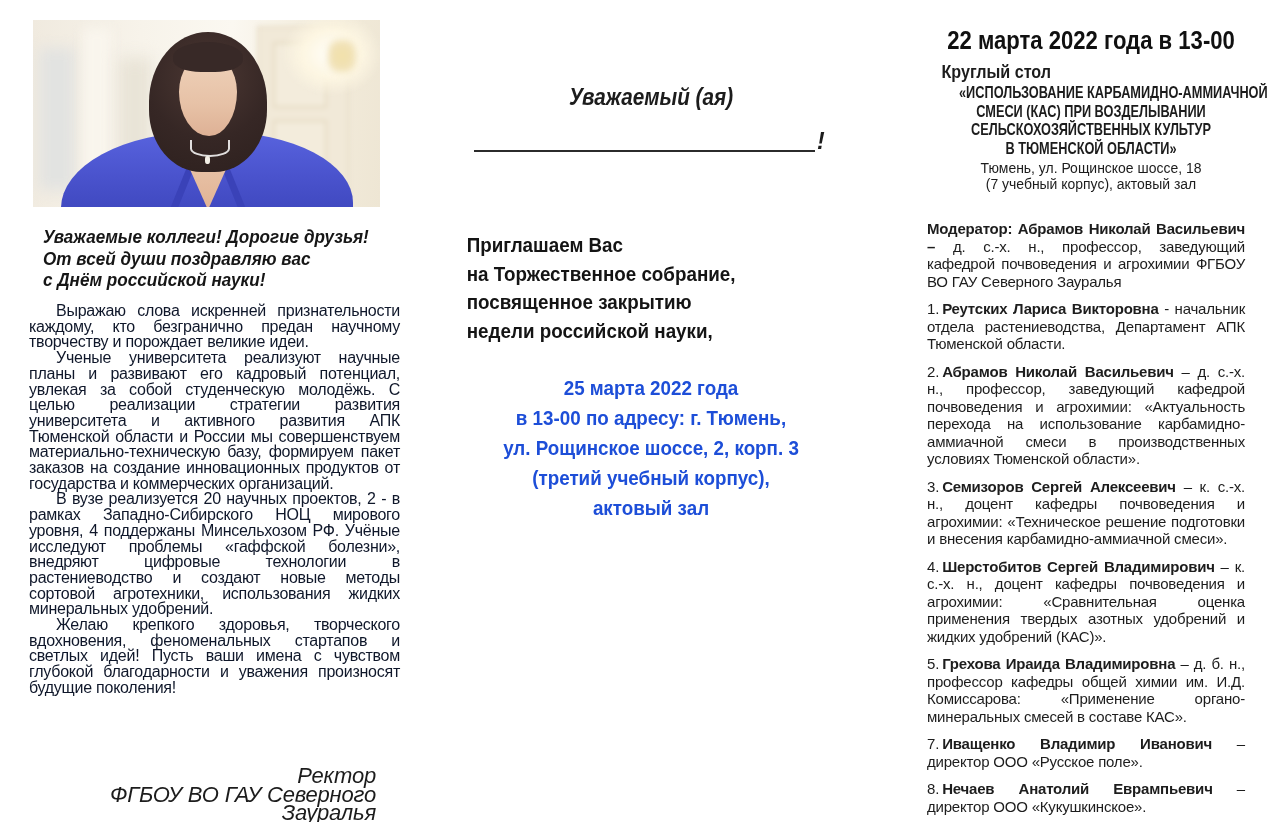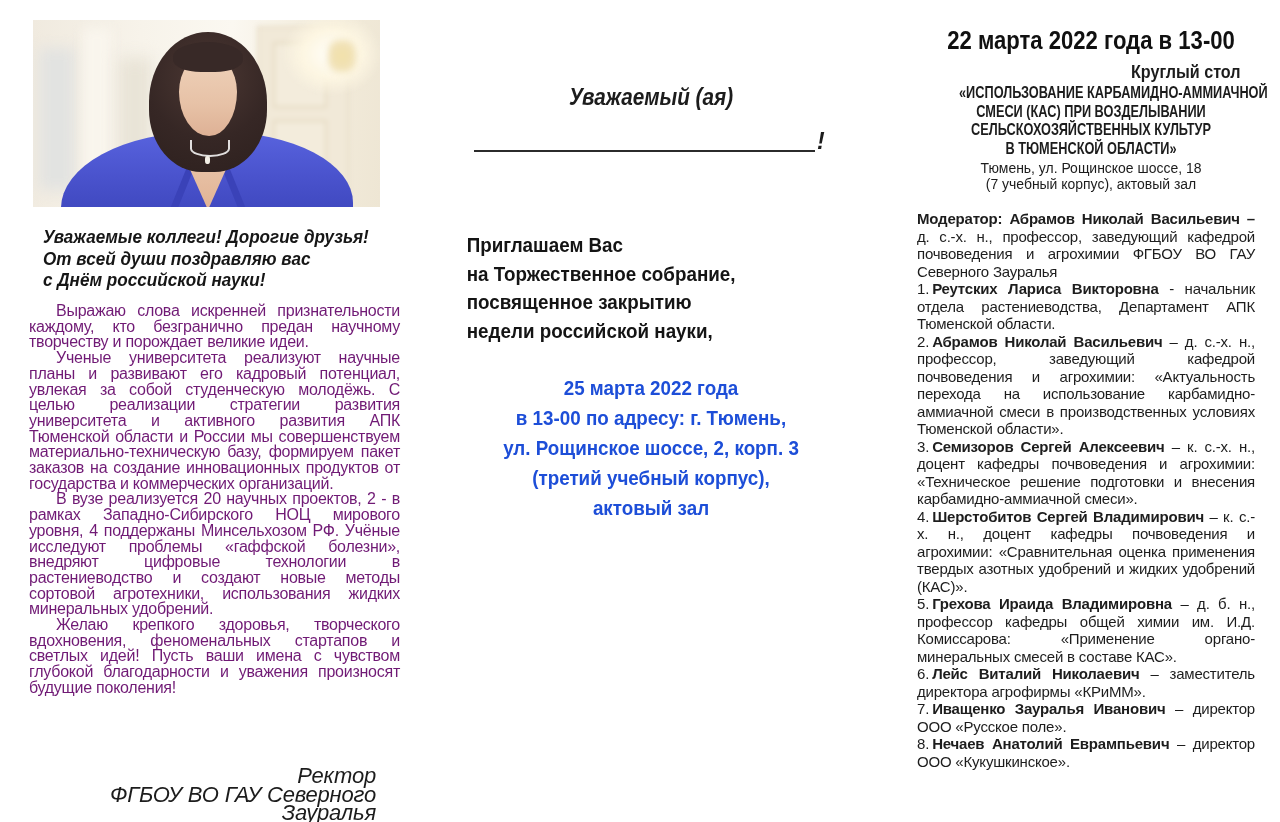--- a/index.html
+++ b/index.html
@@ -28,46 +28,46 @@
   .ph-chest{left:143px;top:118px;width:64px;height:69px;background:linear-gradient(#edcbb0,#e1b496);clip-path:polygon(0 0,100% 0,52% 100%,48% 100%);}
   .ph-neck{left:159px;top:104px;width:32px;height:28px;background:#dcab8e;border-radius:0 0 40% 40%;}
   .ph-hair{left:116px;top:12px;width:118px;height:140px;background:radial-gradient(circle at 50% 32%,#4c3833 0%,#362725 55%,#2d201e 100%);border-radius:52% 52% 46% 46%;}
   .ph-face{left:146px;top:34px;width:58px;height:82px;background:linear-gradient(180deg,#efd2ba 0%,#e7c2a7 60%,#deb195 100%);border-radius:50% 50% 48% 52% / 46% 46% 54% 54%;}
   .ph-fringe{left:140px;top:22px;width:70px;height:30px;background:#382927;border-radius:50% 50% 40% 40%;}
   .ph-necklace{left:157px;top:120px;width:36px;height:15px;border:2px solid rgba(255,255,255,.85);border-top:none;border-radius:0 0 55% 55%;}
   .ph-pendant{left:172px;top:136px;width:5px;height:8px;background:#f3efe6;border-radius:40%;}
 
   .l-head{left:25px;top:226px;width:360px;text-align:left;font-weight:bold;font-style:italic;font-size:19px;line-height:21.5px;color:#161616;}
   .l-head div{white-space:nowrap;transform:scaleX(0.9);transform-origin:50% 50%;}
-  .l-body{left:29px;top:303px;width:371px;font-size:16px;line-height:15.7px;text-align:justify;letter-spacing:-0.25px;color:#701a75;}
+  .l-body{left:29px;top:303px;width:371px;font-size:16px;line-height:15.7px;text-align:justify;letter-spacing:-0.25px;color:#0f172a;}
   .l-body p{margin:0;text-indent:27px;}
   .l-sign{left:30px;top:767px;width:346px;text-align:right;font-style:italic;font-size:22px;line-height:18.7px;letter-spacing:-0.2px;}
   .l-sign .nm{font-weight:bold;}
 
   
   .m-salut{left:455px;top:84px;width:392px;text-align:center;font-weight:bold;font-style:italic;font-size:23px;}
   .m-salut div{white-space:nowrap;transform:scaleX(0.9);transform-origin:50% 50%;}
   .m-blankrow{left:474px;top:116px;width:352px;height:36px;display:flex;align-items:flex-end;}
   .m-line{width:341px;height:36px;border-bottom:2px solid #2b2b2b;}
   .m-excl{font-weight:bold;font-style:italic;font-size:23px;line-height:1;margin-left:2px;margin-bottom:-1px;}
   .m-invite{left:455px;top:231px;width:392px;text-align:left;font-weight:bold;font-size:20px;line-height:28.6px;color:#141414;}
   .m-invite div,.m-details div{white-space:nowrap;transform:scaleX(0.94);transform-origin:50% 50%;}
   .m-details{left:455px;top:373px;width:392px;text-align:center;font-weight:bold;font-size:20px;line-height:30px;color:#1d4ed8;}
 
   
   .r-date{left:915px;top:25px;width:352px;text-align:center;font-weight:bold;font-size:26px;color:#101010;}
   .r-date div{white-space:nowrap;transform:scaleX(0.85);transform-origin:50% 50%;}
-  .r-type{left:915px;top:61px;width:352px;text-align:right;font-weight:bold;font-size:19px;}
+  .r-type{left:915px;top:61px;width:352px;text-align:left;font-weight:bold;font-size:19px;}
   .r-type div{white-space:nowrap;transform:scaleX(0.85);transform-origin:50% 50%;}
   .r-title{left:915px;top:84px;width:352px;text-align:center;font-weight:bold;font-size:17px;line-height:18.6px;}
   .r-title div{white-space:nowrap;transform:scaleX(0.75);transform-origin:50% 50%;}
   .r-addr{left:915px;top:160px;width:352px;text-align:center;font-weight:normal;font-size:15.5px;line-height:15.8px;}
   .r-addr div{white-space:nowrap;transform:scaleX(0.9);transform-origin:50% 50%;}
   .r-body{left:917px;top:210px;width:338px;font-size:15px;line-height:17.5px;text-align:justify;letter-spacing:-0.2px;color:#1d1d1d;}
-  .r-body p{margin:0;}
+  .r-body p{margin:10px;}
   .sp-num{margin-right:3px;}
 </style>
 </head>
 <body>
 
 <div class="abs photo">
   <div class="abs ph-stripe1"></div>
   <div class="abs ph-stripe2"></div>
   <div class="abs ph-stripe3"></div>
   <div class="abs ph-door">
@@ -151,16 +151,15 @@
   <div>(7 учебный корпус), актовый зал</div>
 </div>
 
 <div class="abs r-body">
   <p><b>Модератор: Абрамов Николай Васильевич –</b><span> д. с.-х. н., профессор, заведующий кафедрой почвоведения и агрохимии ФГБОУ ВО ГАУ Северного Зауралья</span></p>
   <p><span class="sp-num">1.</span><b>Реутских Лариса Викторовна</b><span> - начальник отдела растениеводства, Департамент АПК Тюменской области.</span></p>
   <p><span class="sp-num">2.</span><b>Абрамов Николай Васильевич</b><span> – д. с.-х. н., профессор, заведующий кафедрой почвоведения и агрохимии: «Актуальность перехода на использование карбамидно-аммиачной смеси в производственных условиях Тюменской области».</span></p>
   <p><span class="sp-num">3.</span><b>Семизоров Сергей Алексеевич</b><span> – к. с.-х. н., доцент кафедры почвоведения и агрохимии: «Техническое решение подготовки и внесения карбамидно-аммиачной смеси».</span></p>
   <p><span class="sp-num">4.</span><b>Шерстобитов Сергей Владимирович</b><span> – к. с.-х. н., доцент кафедры почвоведения и агрохимии: «Сравнительная оценка применения твердых азотных удобрений и жидких удобрений (КАС)».</span></p>
   <p><span class="sp-num">5.</span><b>Грехова Ираида Владимировна</b><span> – д. б. н., профессор кафедры общей химии им. И.Д. Комиссарова: «Применение органо-минеральных смесей в составе КАС».</span></p>
-  <p><span class="sp-num">6.</span><b>Лейс Виталий Николаевич</b><span> – заместитель директора агрофирмы «КРиММ».</span></p>
-  <p><span class="sp-num">7.</span><b>Иващенко Зауралья Иванович</b><span> – директор ООО «Русское поле».</span></p>
+  <p><span class="sp-num">7.</span><b>Иващенко Владимир Иванович</b><span> – директор ООО «Русское поле».</span></p>
   <p><span class="sp-num">8.</span><b>Нечаев Анатолий Еврампьевич</b><span> – директор ООО «Кукушкинское».</span></p>
 </div>
 
 </body></html>

